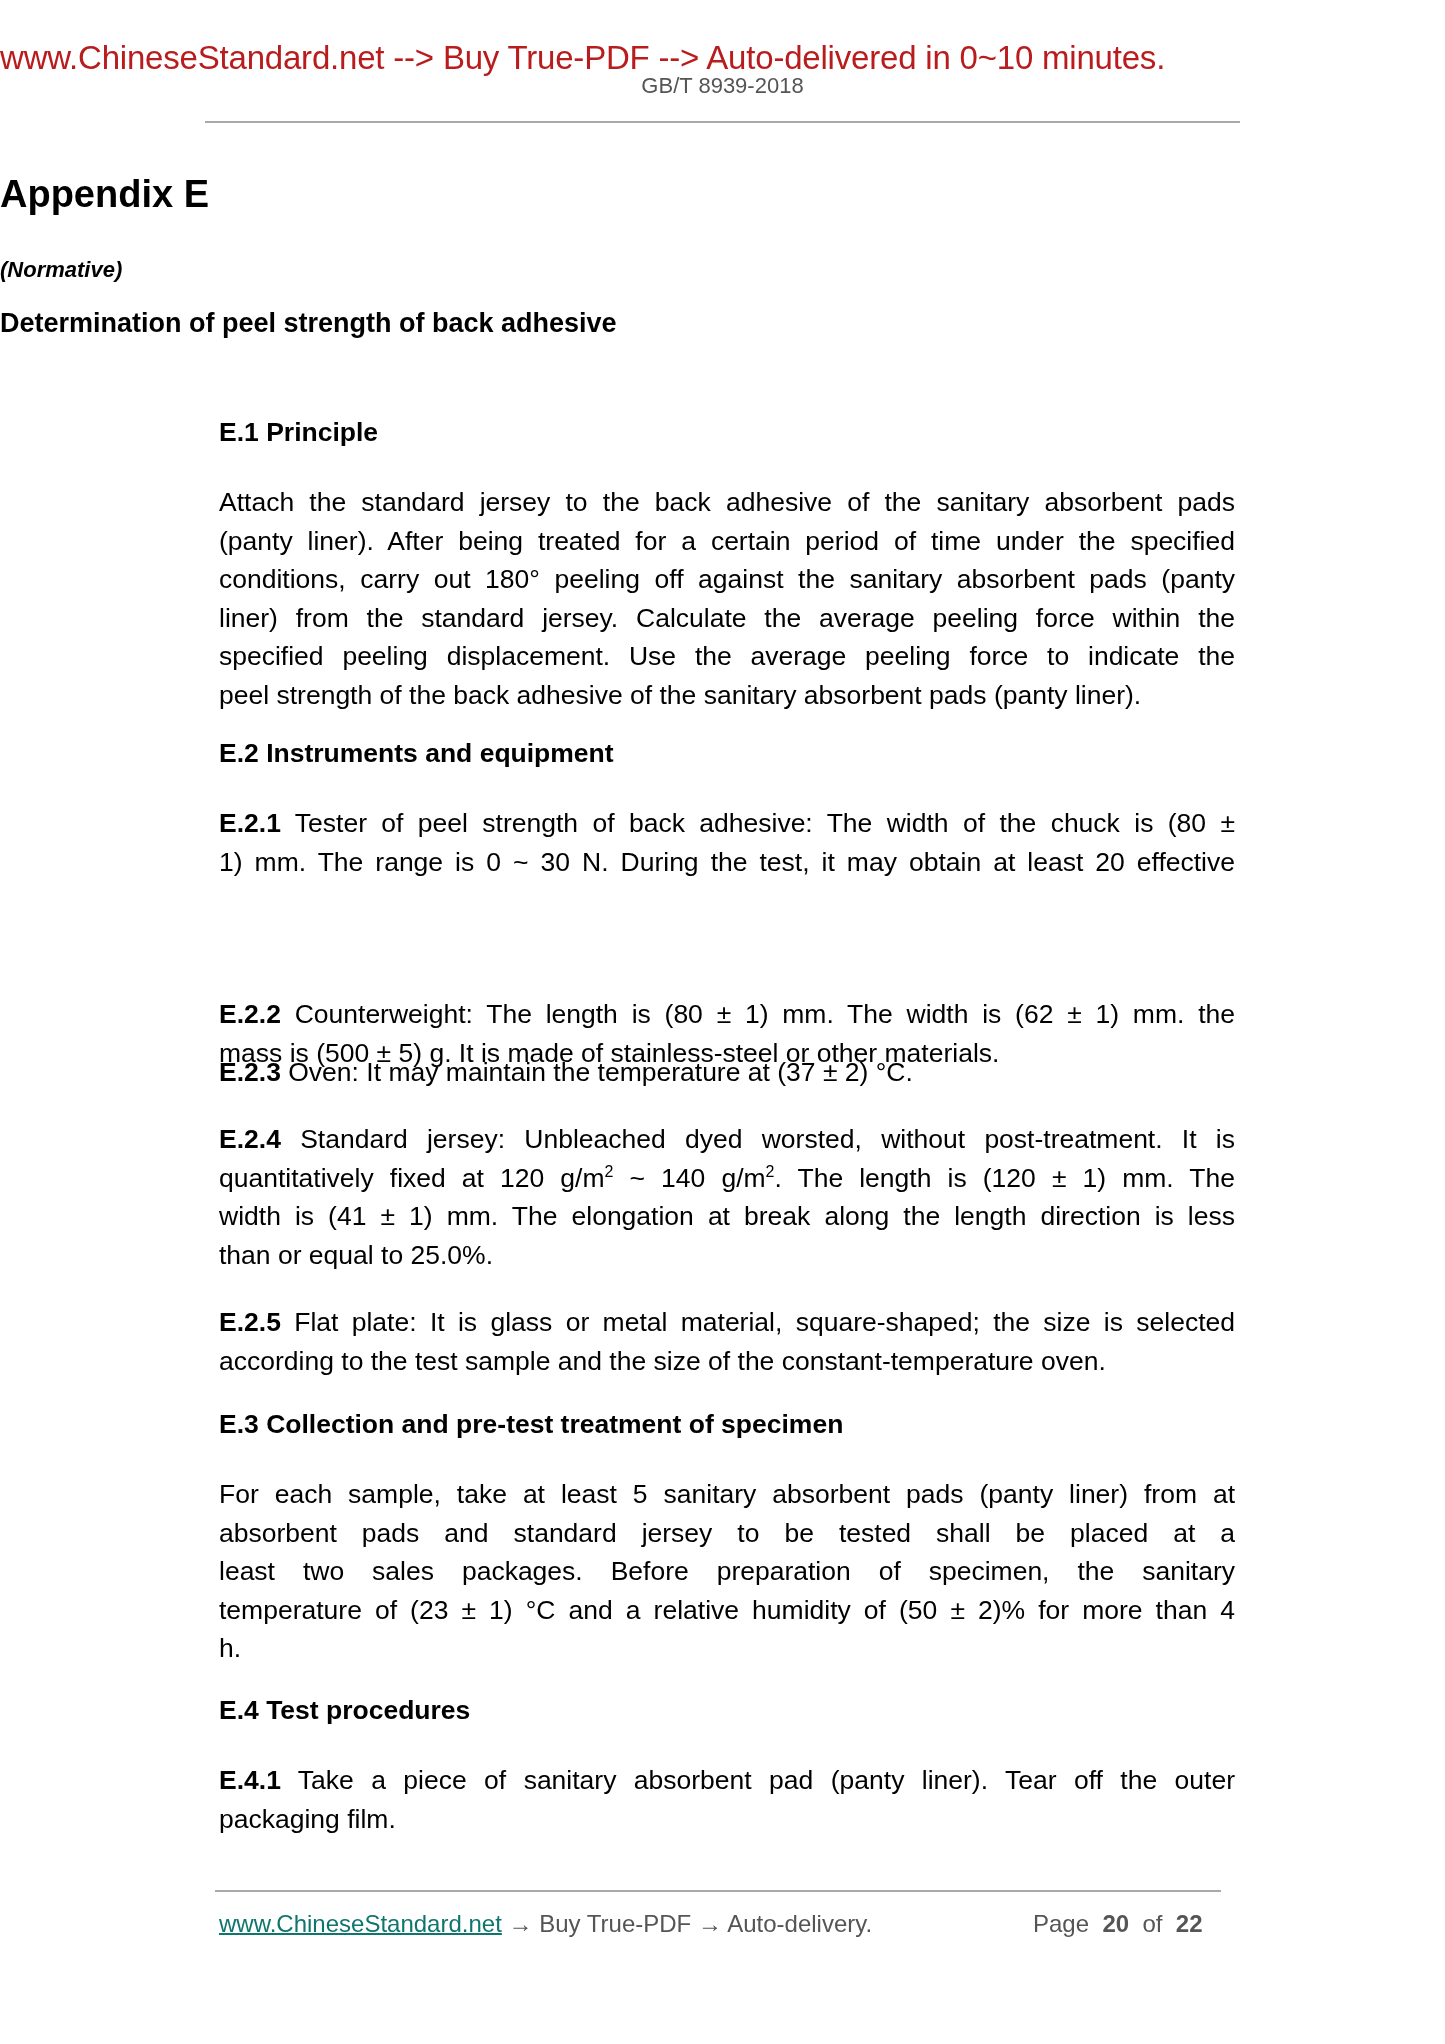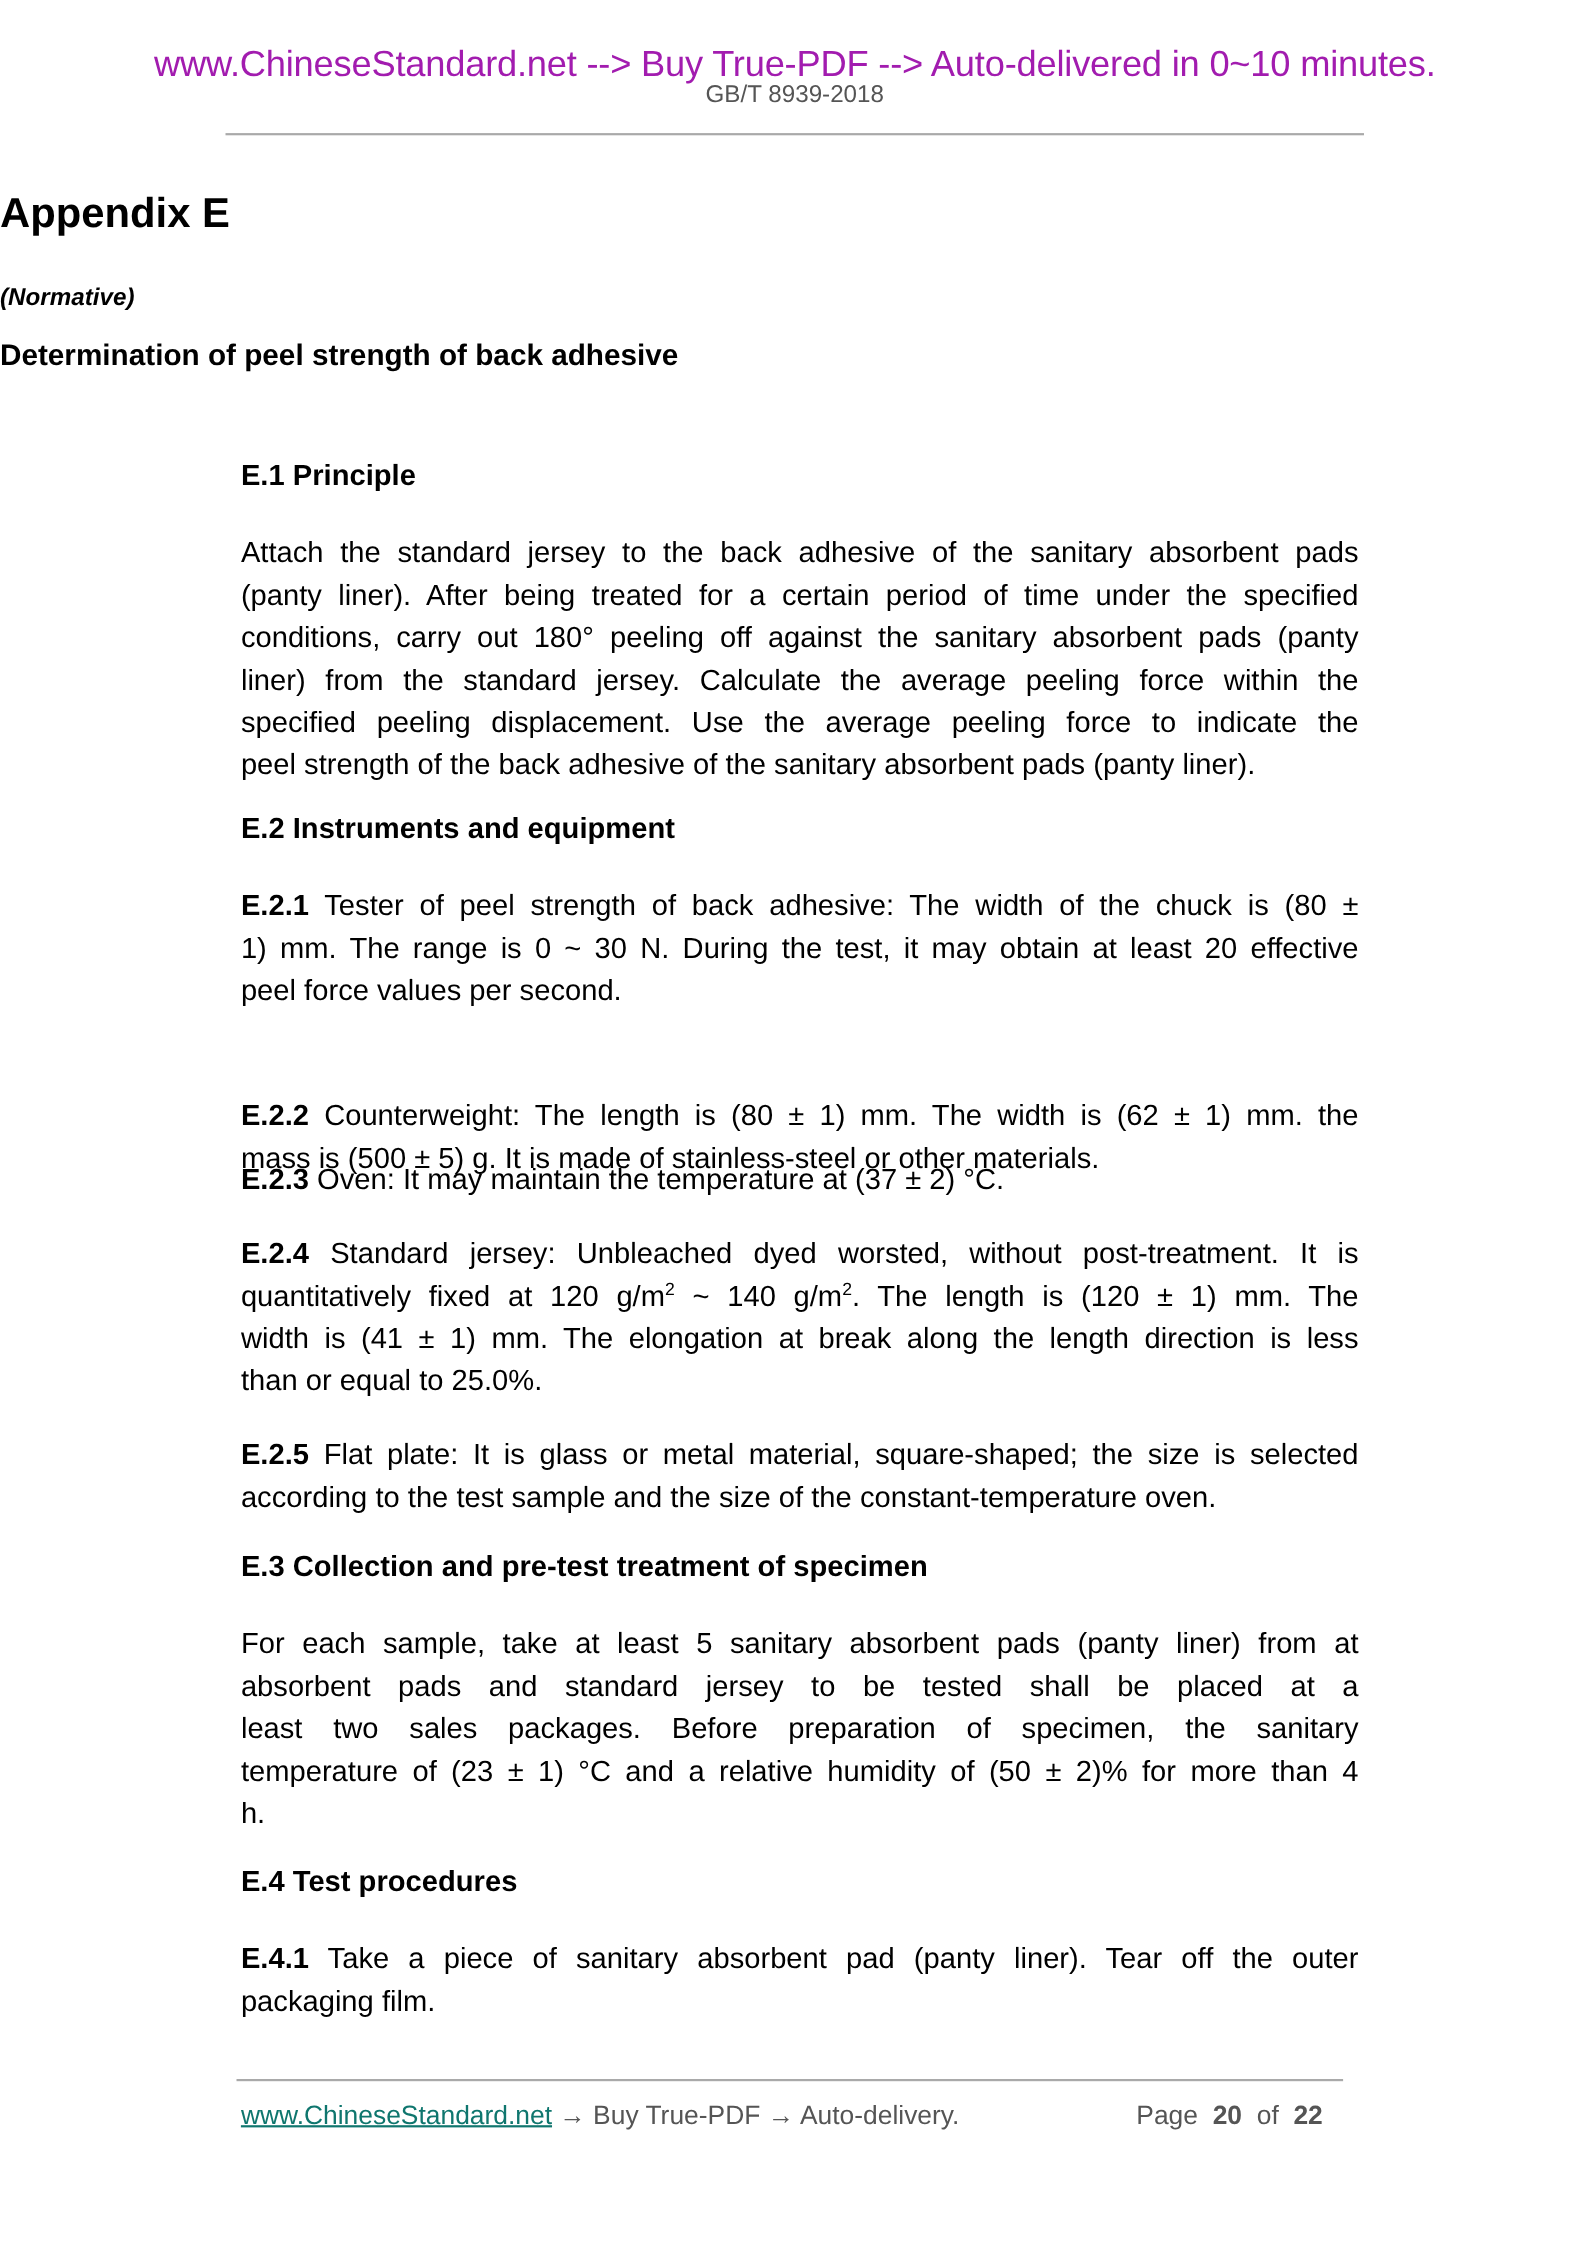--- a/index.html
+++ b/index.html
@@ -1,19 +1,19 @@
 <!DOCTYPE html>
 <html><head>
 <meta charset="utf-8">
 <style>
   html, body { margin: 0; padding: 0; background: #ffffff; }
   body { width: 1445px; height: 2044px; position: relative; overflow: hidden;
          font-family: "Liberation Sans", sans-serif; color: #000; }
   .abs { position: absolute; }
-  .hdr-main { left: 0; width: 1445px; top: 38px; text-align: center; font-size: 33px; line-height: 40px; color: #a21caf; letter-spacing: -0.2px; }
+  .hdr-main { left: 0; width: 1445px; top: 38px; font-size: 33px; line-height: 40px; color: #b91c1c; letter-spacing: -0.2px; }
   .hdr-std { left: 0; width: 1445px; top: 72px; text-align: center; font-size: 22px; line-height: 28px; color: #555; }
   .rule { height: 2px; background: #a9a9a9; }
   .title { left: 0; width: 1445px; text-align: left; font-weight: bold; color: #000; }
   .t1 { top: 172px; font-size: 38px; line-height: 44px; }
   .t2 { top: 252px; font-size: 22px; line-height: 36px; font-style: italic; }
   .t3 { top: 307px; font-size: 27px; line-height: 32px; }
   .content { left: 219px; width: 1016px; }
   .h { font-weight: bold; font-size: 26.5px; line-height: 32px; }
   .line { font-size: 26.5px; line-height: 38.5px; height: 38.5px; white-space: nowrap; text-align: justify; text-align-last: justify; overflow: visible; }
   .line.last { text-align-last: left; }
@@ -43,21 +43,20 @@
   <div class="line">liner) from the standard jersey. Calculate the average peeling force within the</div>
   <div class="line">specified peeling displacement. Use the average peeling force to indicate the</div>
   <div class="line last">peel strength of the back adhesive of the sanitary absorbent pads (panty liner).</div>
 </div>
 
 <div class="abs content h" style="top:737px;">E.2 Instruments and equipment</div>
 
 <div class="abs content" style="top:804px;">
   <div class="line"><span class="b">E.2.1</span><span> Tester of peel strength of back adhesive: The width of the chuck is (80 ±</span></div>
   <div class="line">1) mm. The range is 0 ~ 30 N. During the test, it may obtain at least 20 effective</div>
-  <div class="line last">peel force values per second.</div>
 </div>
 
 <div class="abs content" style="top:995px;">
   <div class="line"><span class="b">E.2.2</span><span> Counterweight: The length is (80 ± 1) mm. The width is (62 ± 1) mm. the</span></div>
   <div class="line last">mass is (500 ± 5) g. It is made of stainless-steel or other materials.</div>
 </div>
 
 <div class="abs content" style="top:1053px;">
   <div class="line last"><span class="b">E.2.3</span><span> Oven: It may maintain the temperature at (37 ± 2) °C.</span></div>
 </div>

